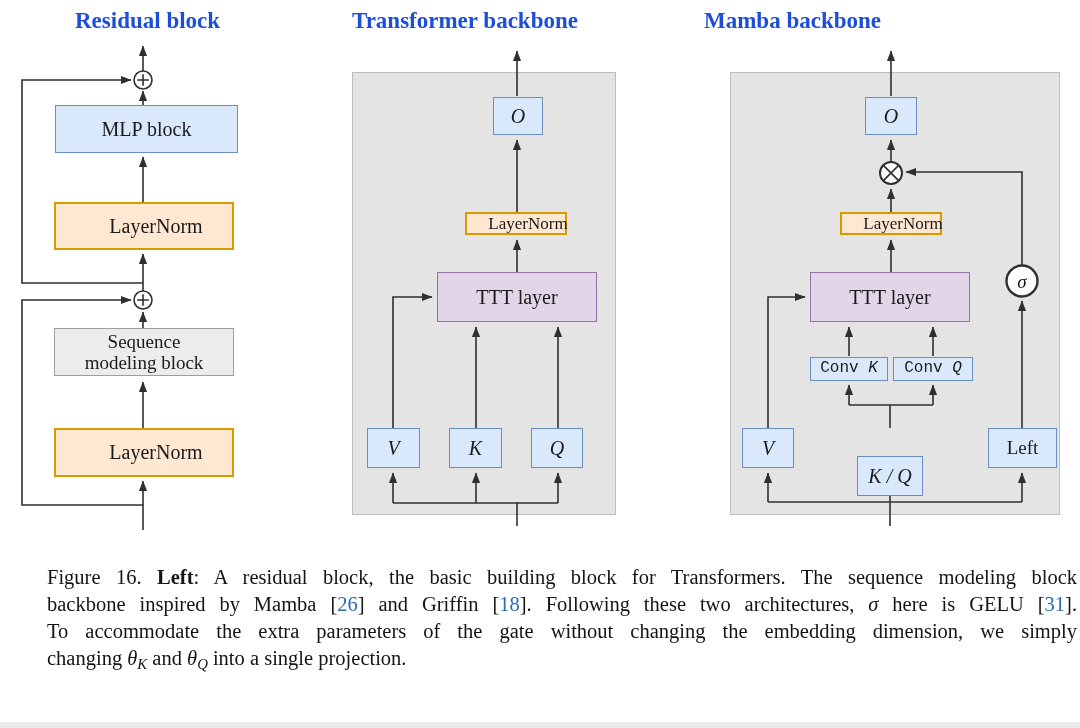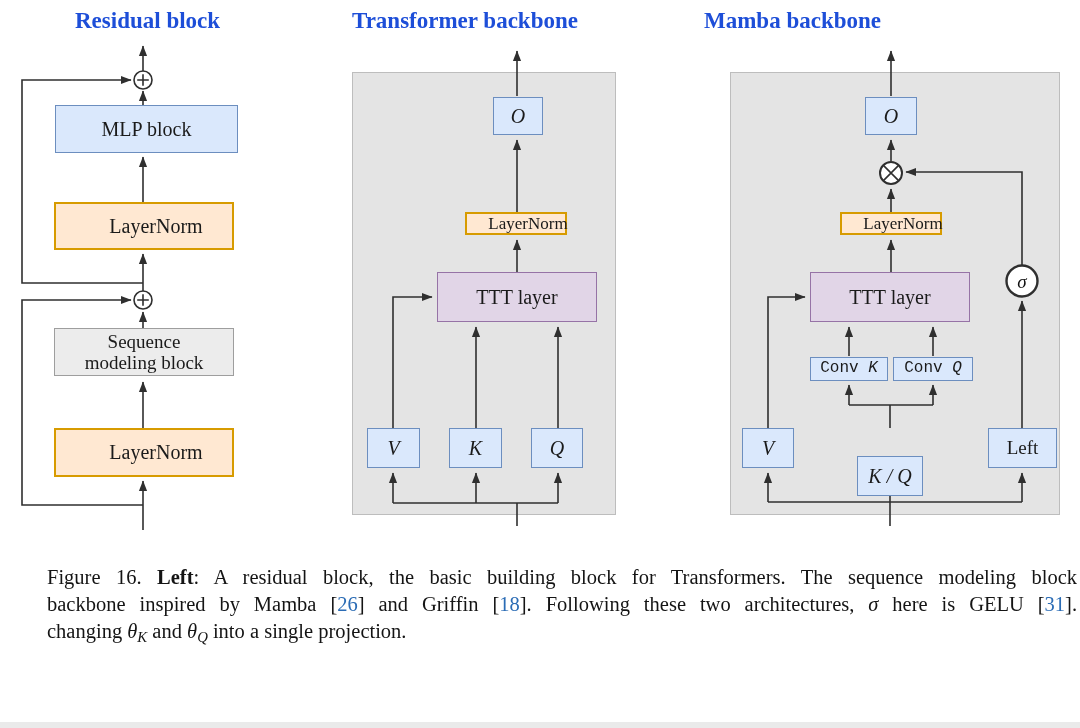--- a/index.html
+++ b/index.html
@@ -134,17 +134,18 @@
   <div class="box blue f165" style="left:893px;top:357px;width:80px;height:24px;">
     <span>Conv</span>&nbsp;<span class="math">Q</span>
   </div>
   <div class="box blue f20 math" style="left:742px;top:428px;width:52px;height:40px;">V</div>
   <div class="box blue f20 math" style="left:857px;top:428px;width:66px;height:40px;margin-top:28px;">K / Q</div>
   <div class="box blue f19" style="left:988px;top:428px;width:69px;height:40px;">Left</div>
 
   <div class="caption">
       <div class="cap-line"><span class="seg-t">Figure 16. </span><span class="seg-b">Left</span><span class="seg-t">: A residual block, the basic building block for Transformers. The sequence modeling block</span></div>
       <div class="cap-line"><span class="seg-t">backbone inspired by Mamba [</span><span class="seg-c">26</span><span class="seg-t">] and Griffin [</span><span class="seg-c">18</span><span class="seg-t">]. Following these two architectures, </span><span class="seg-i">σ</span><span class="seg-t"> here is GELU [</span><span class="seg-c">31</span><span class="seg-t">].</span></div>
+      <div class="cap-line"><span class="seg-t">To accommodate the extra parameters of the gate without changing the embedding dimension, we simply</span></div>
       <div class="cap-line nojust"><span class="seg-t">changing </span><span class="seg-i">θ</span><span class="seg-sub">K</span><span class="seg-t"> and </span><span class="seg-i">θ</span><span class="seg-sub">Q</span><span class="seg-t"> into a single projection.</span></div>
     </div>
 
   <div class="bottom-bar"></div>
 </div>
 
 </body></html>

